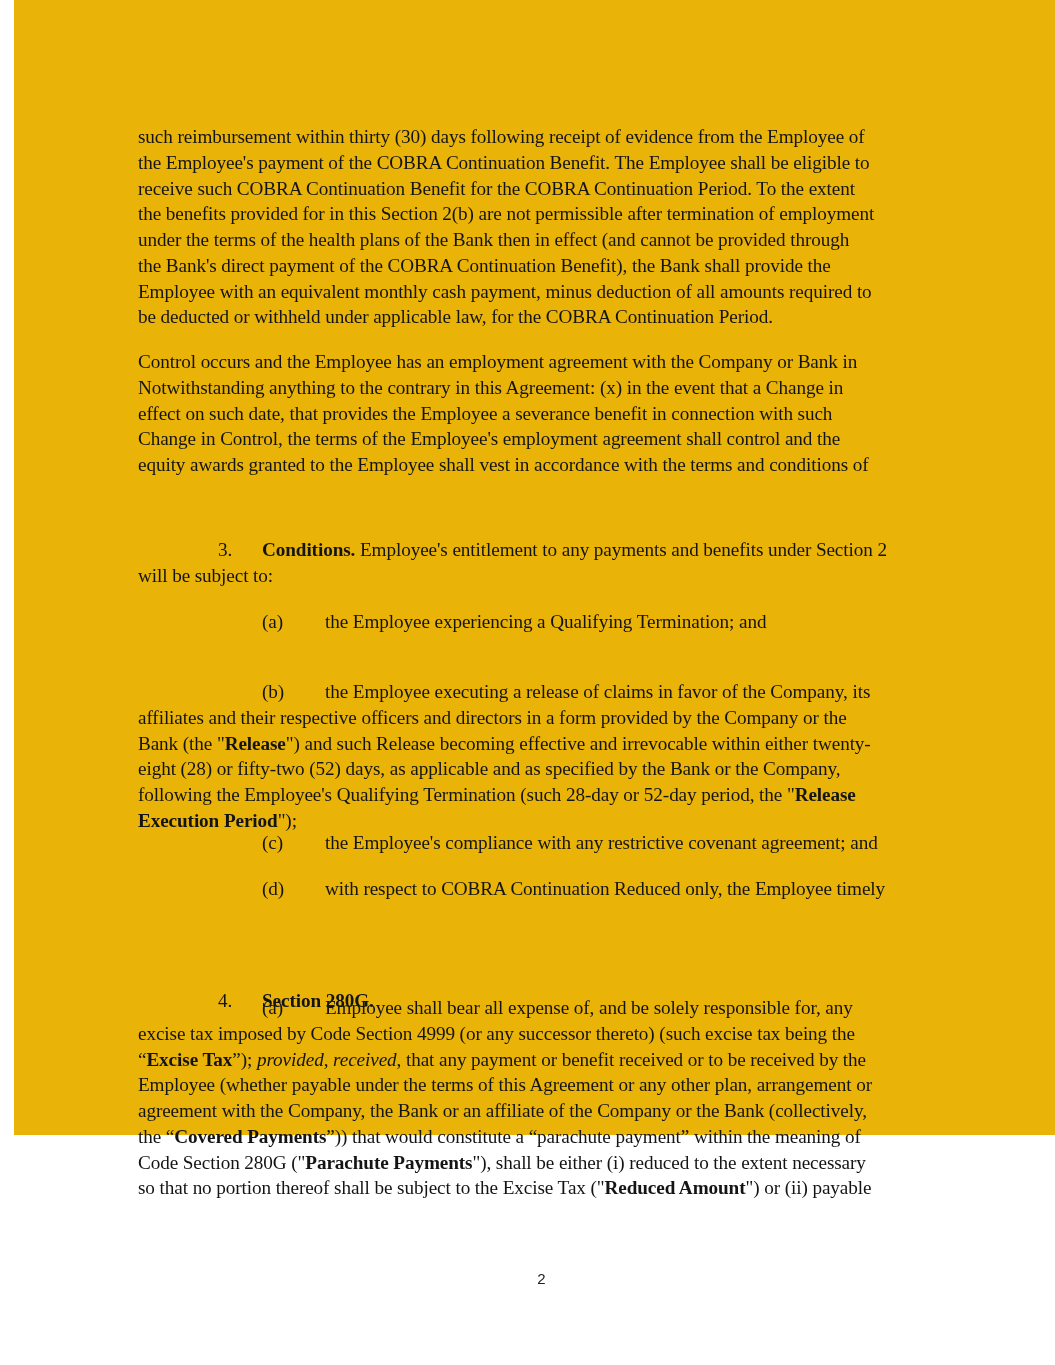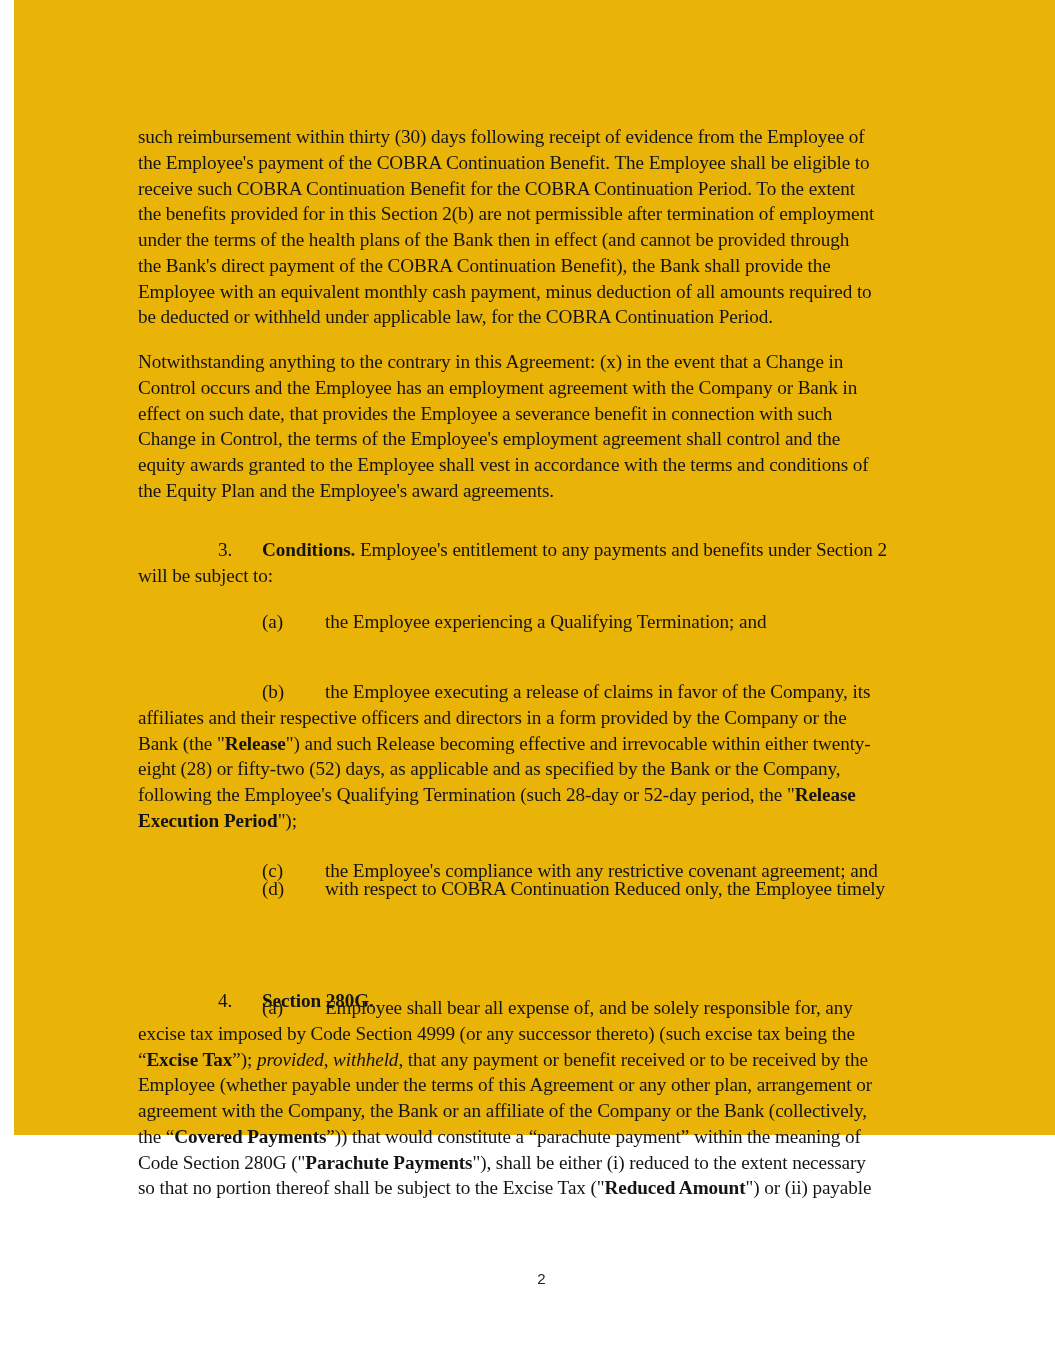--- a/index.html
+++ b/index.html
@@ -34,26 +34,25 @@
     <span class="line">the Employee's payment of the COBRA Continuation Benefit. The Employee shall be eligible to</span>
     <span class="line">receive such COBRA Continuation Benefit for the COBRA Continuation Period. To the extent</span>
     <span class="line">the benefits provided for in this Section 2(b) are not permissible after termination of employment</span>
     <span class="line">under the terms of the health plans of the Bank then in effect (and cannot be provided through</span>
     <span class="line">the Bank's direct payment of the COBRA Continuation Benefit), the Bank shall provide the</span>
     <span class="line">Employee with an equivalent monthly cash payment, minus deduction of all amounts required to</span>
     <span class="line">be deducted or withheld under applicable law, for the COBRA Continuation Period.</span>
   </div>
 
   <div class="para" style="top:349px;">
+    <span class="line">Control occurs and the Employee has an employment agreement with the Company or Bank in</span>
     <span class="line">Notwithstanding anything to the contrary in this Agreement: (x) in the event that a Change in</span>
-    <span class="line">Control occurs and the Employee has an employment agreement with the Company or Bank in</span>
     <span class="line">effect on such date, that provides the Employee a severance benefit in connection with such</span>
     <span class="line">Change in Control, the terms of the Employee's employment agreement shall control and the</span>
     <span class="line">equity awards granted to the Employee shall vest in accordance with the terms and conditions of</span>
-    <span class="line">the Equity Plan and the Employee's award agreements.</span>
   </div>
 
   <div class="para" style="top:537px;">
     <span class="line">
       <span class="heading-num">3.</span><span class="b">Conditions.</span><span> Employee's entitlement to any payments and benefits under Section 2</span>
     </span>
     <span class="line">will be subject to:</span>
   </div>
 
   <div class="para" style="top:609px;">
@@ -66,21 +65,21 @@
     <span class="line">
       <span class="subfirst"></span><span class="sublbl">(b)</span><span>the Employee executing a release of claims in favor of the Company, its</span>
     </span>
     <span class="line">affiliates and their respective officers and directors in a form provided by the Company or the</span>
     <span class="line"><span>Bank (the "</span><span class="b">Release</span><span>") and such Release becoming effective and irrevocable within either twenty-</span></span>
     <span class="line">eight (28) or fifty-two (52) days, as applicable and as specified by the Bank or the Company,</span>
     <span class="line"><span>following  the Employee's Qualifying Termination (such 28-day or 52-day period, the "</span><span class="b">Release</span></span>
     <span class="line"><span class="b">Execution Period</span><span>");</span></span>
   </div>
 
-  <div class="para" style="top:830px;margin-top:28px;">
+  <div class="para" style="top:830px;">
     <span class="line">
       <span class="subfirst"></span><span class="sublbl">(c)</span><span>the Employee's compliance with any restrictive covenant agreement; and</span>
     </span>
   </div>
 
   <div class="para" style="top:876px;">
     <span class="line">
       <span class="subfirst"></span><span class="sublbl">(d)</span><span>with respect to COBRA Continuation Reduced only, the Employee timely</span>
     </span>
   </div>
@@ -89,21 +88,21 @@
     <span class="line">
       <span class="heading-num">4.</span><span class="b">Section 280G.</span>
     </span>
   </div>
 
   <div class="para" style="top:995px;">
     <span class="line">
       <span class="subfirst"></span><span class="sublbl">(a)</span><span>Employee shall bear all expense of, and be solely responsible for, any</span>
     </span>
     <span class="line">excise tax imposed by Code Section 4999 (or any successor thereto) (such excise tax being the</span>
-    <span class="line"><span>“</span><span class="b">Excise Tax</span><span>”); </span><span class="i">provided</span><span>, </span><span class="i">withheld</span><span>, that any payment or benefit received or to be received by the</span></span>
+    <span class="line"><span>“</span><span class="b">Excise Tax</span><span>”); </span><span class="i">provided</span><span>, </span><span class="i">received</span><span>, that any payment or benefit received or to be received by the</span></span>
     <span class="line">Employee (whether payable under the terms of this Agreement or any other plan, arrangement or</span>
     <span class="line">agreement with the Company, the Bank or an affiliate of the Company or the Bank (collectively,</span>
     <span class="line"><span>the “</span><span class="b">Covered Payments</span><span>”)) that would constitute a “parachute payment” within the meaning of</span></span>
     <span class="line"><span>Code Section 280G ("</span><span class="b">Parachute Payments</span><span>"), shall be either (i) reduced to the extent necessary</span></span>
     <span class="line"><span>so that no portion thereof shall be subject to the Excise Tax ("</span><span class="b">Reduced Amount</span><span>") or (ii) payable</span></span>
   </div>
 
   <div class="pagenum">2</div>
 
 </div>

